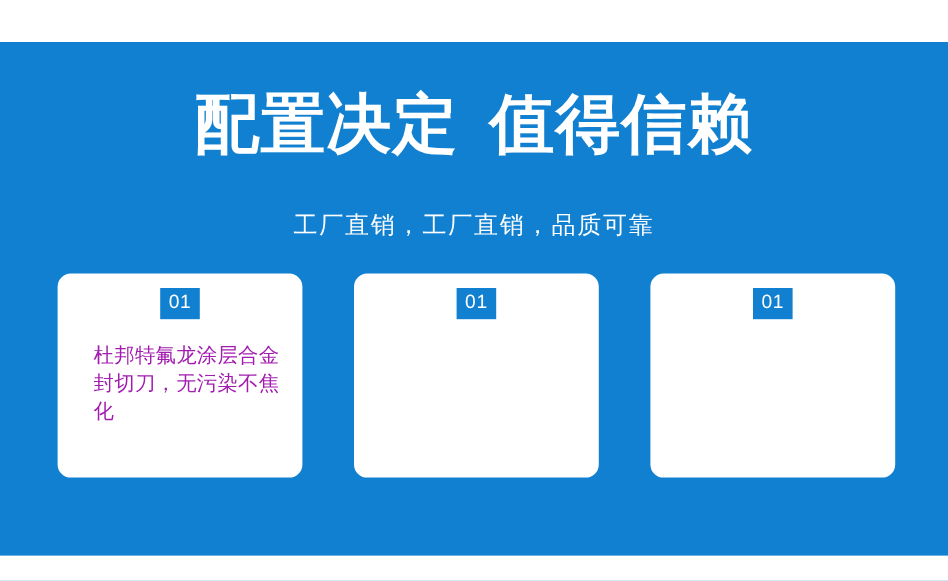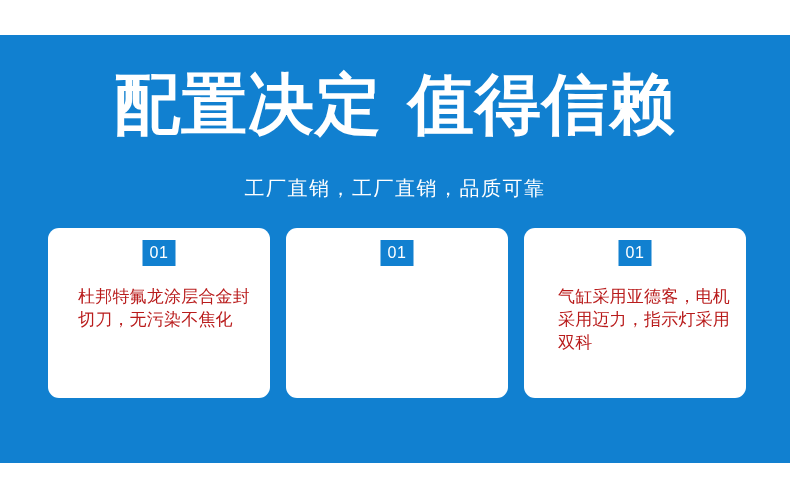--- a/index.html
+++ b/index.html
@@ -22,21 +22,21 @@
     background: #1180d0;
     overflow: hidden;
   }
   #headline {
     position: absolute;
     left: 0;
     top: 26px;
     width: 790px;
     text-align: center;
     color: #ffffff;
-    font-size: 66px;
+    font-size: 54px;
     line-height: 86px;
     font-weight: bold;
     letter-spacing: 1px;
     white-space: nowrap;
   }
   #headline .gap {
     display: inline-block;
     width: 26px;
   }
   #subheadline {
@@ -55,21 +55,21 @@
   #cards {
     position: absolute;
     left: 48px;
     top: 193px;
     width: 698px;
     height: 170px;
     display: flex;
     justify-content: space-between;
   }
   .card {
-    width: 222px;
+    width: 204px;
     height: 170px;
     background: #ffffff;
     border-radius: 11px;
     box-sizing: border-box;
     padding: 1px;
     position: relative;
   }
   .badge {
     position: absolute;
     left: 50%;
@@ -83,21 +83,21 @@
     line-height: 26px;
     text-align: center;
     font-weight: normal;
     letter-spacing: 0.5px;
   }
   .card-text {
     position: absolute;
     left: 30px;
     right: 18px;
     top: 57px;
-    color: #b91c1c;
+    color: #a21caf;
     font-size: 17px;
     line-height: 23px;
     font-weight: normal;
     letter-spacing: 0.2px;
     text-align: left;
   }
   .card-3 .card-text {
     left: 34px;
     right: 12px;
   }
@@ -119,17 +119,16 @@
       <div class="badge">01</div>
       <div class="card-text">杜邦特氟龙涂层合金封切刀，无污染不焦化</div>
     </div>
 
     <div class="card card-2">
       <div class="badge">01</div>
     </div>
 
     <div class="card card-3">
       <div class="badge">01</div>
-      <div class="card-text">气缸采用亚德客，电机采用迈力，指示灯采用双科</div>
     </div>
 
   </div>
 </div>
 
 </body></html>

